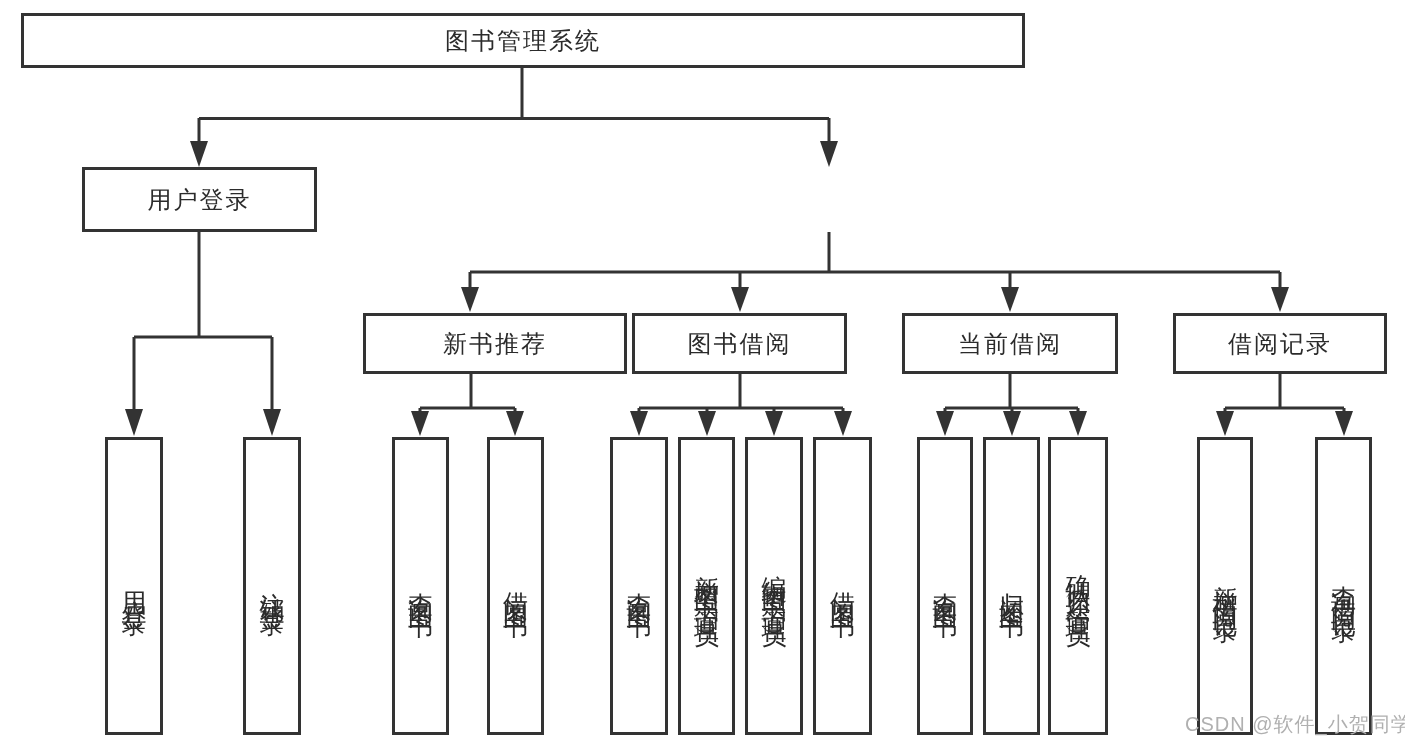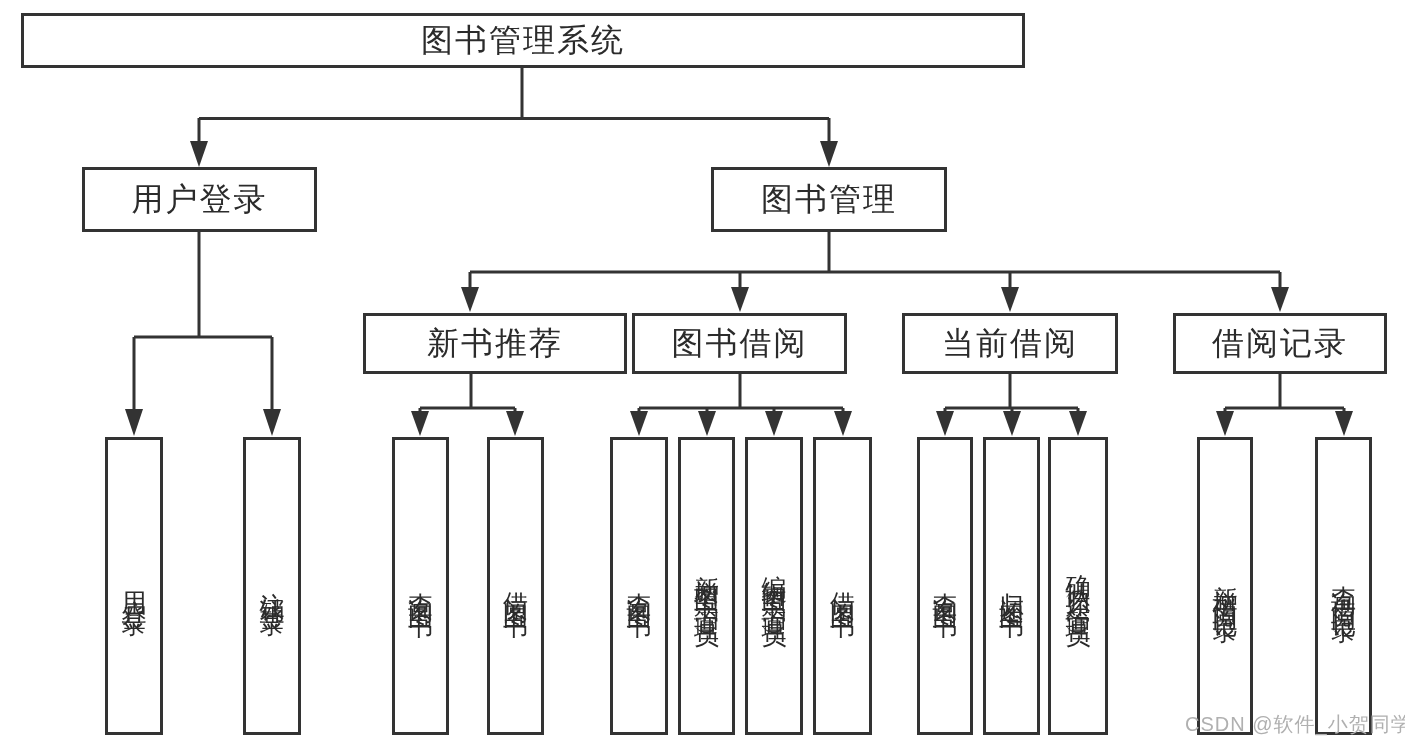--- a/index.html
+++ b/index.html
@@ -12,21 +12,21 @@
   }
   .wires{position:absolute;left:0;top:0;width:1405px;height:747px;}
   .box{
     position:absolute;
     border:3px solid #333333;
     background:#ffffff;
     box-sizing:border-box;
     display:flex;align-items:center;justify-content:center;
     color:#2b2b2b;
   }
-  .hbox{font-size:32px;letter-spacing:2px;text-align:center;}
+  .hbox{font-size:24px;letter-spacing:2px;text-align:center;}
   .vbox .vtext{
     writing-mode:vertical-rl;
     text-orientation:mixed;
     font-size:25px;
     letter-spacing:7px;
     line-height:1;
   }
   
   .b-root{left:21px;top:13px;width:1004px;height:55px;}
   .b-user-login{left:82px;top:167px;width:235px;height:65px;}
@@ -111,23 +111,20 @@
     </g>
   </svg>
 
   <div class="box hbox b-root">
     <span>图书管理系统</span>
   </div>
 
   <div class="box hbox b-user-login">
     <span>用户登录</span>
   </div>
-  <div class="box hbox b-book-mgmt">
-    <span>图书管理</span>
-  </div>
 
   <div class="box hbox b-new-book">
     <span>新书推荐</span>
   </div>
   <div class="box hbox b-book-borrow">
     <span>图书借阅</span>
   </div>
   <div class="box hbox b-borrow-record">
     <span>借阅记录</span>
   </div>

